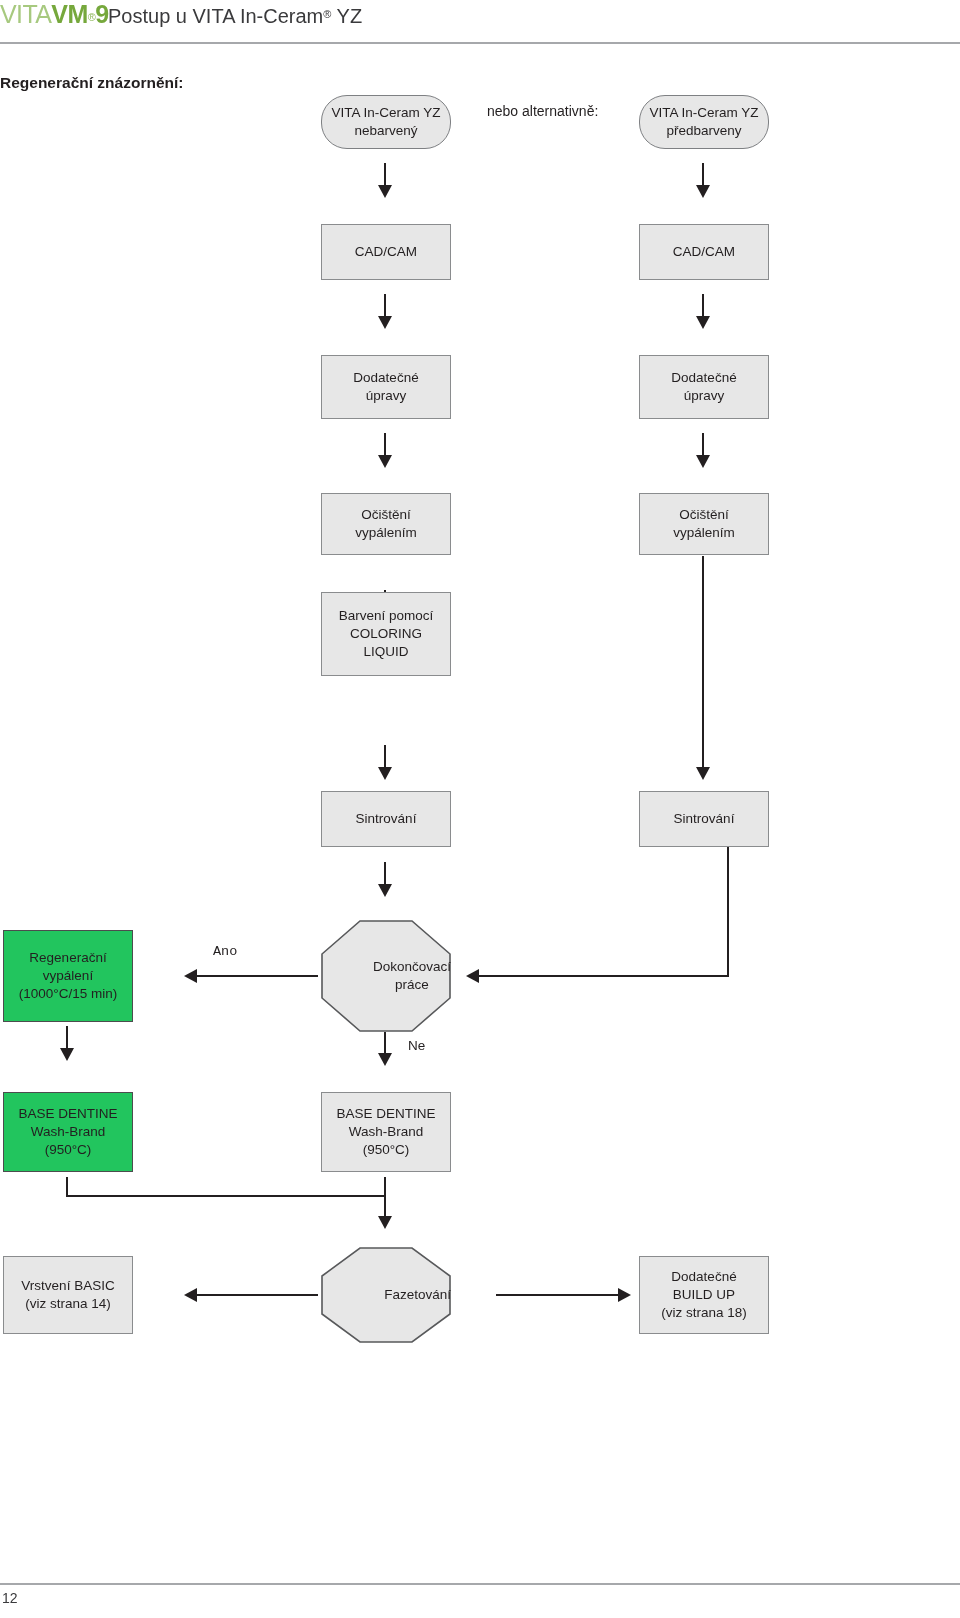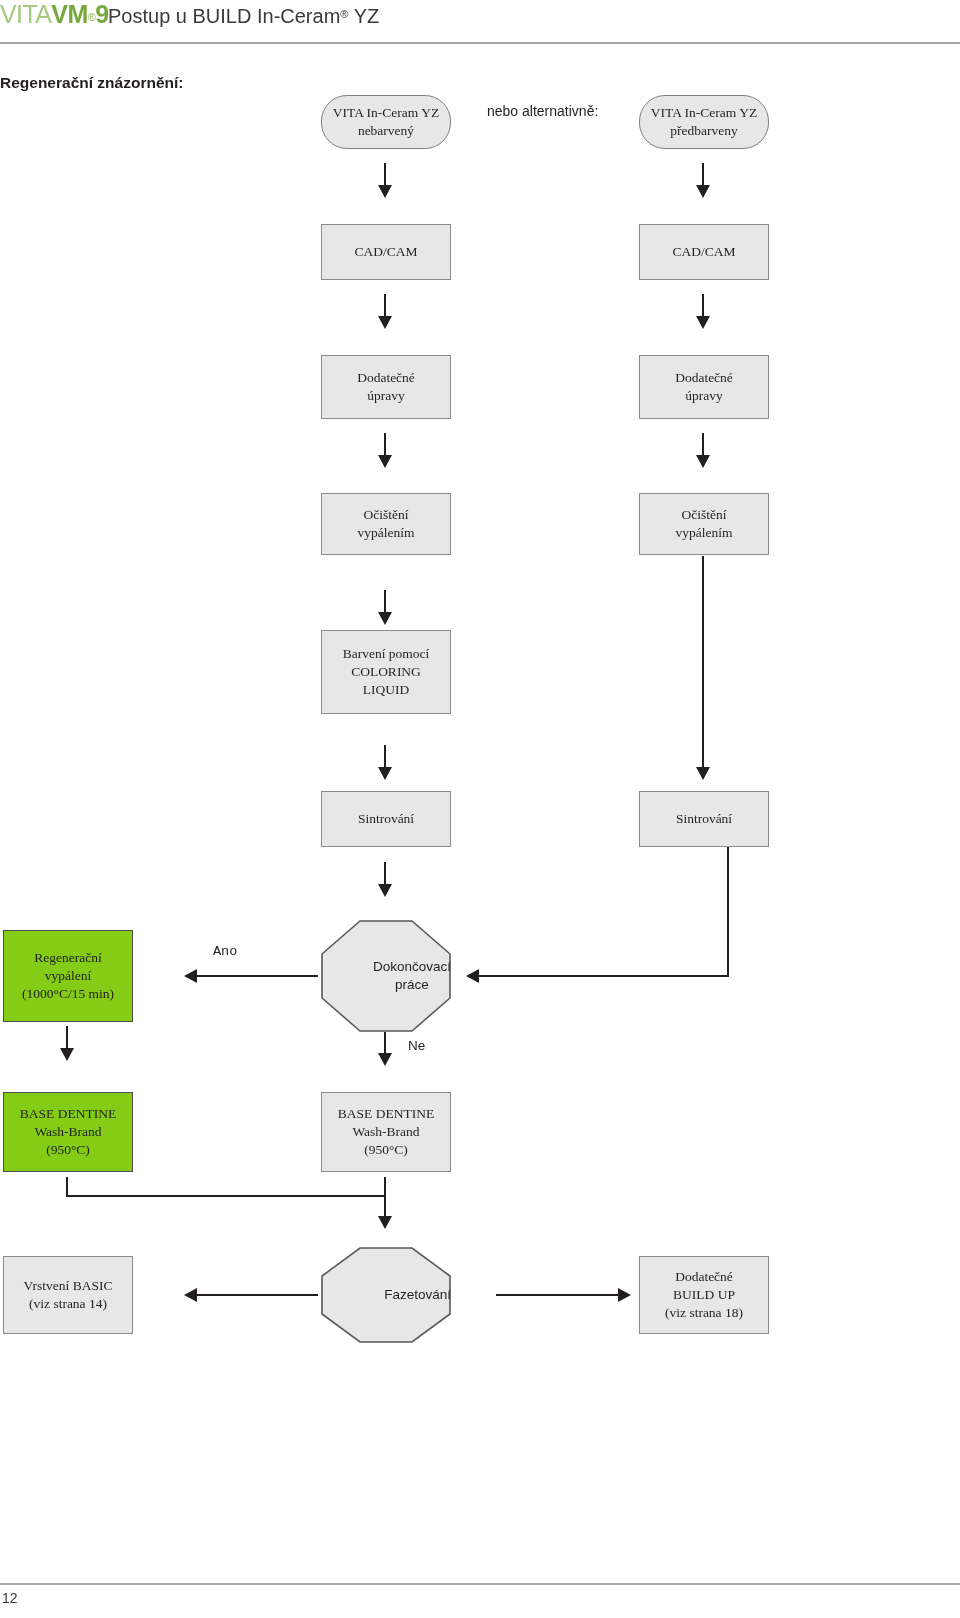--- a/index.html
+++ b/index.html
@@ -89,29 +89,29 @@
   .node {
     position: absolute;
     display: flex;
     align-items: center;
     justify-content: center;
     text-align: center;
     font-size: 13.5px;
     line-height: 18px;
     color: #231f20;
   }
-  .node .lines { width: 100%; padding: 0 8px; font-family: Liberation Serif, serif; }
+  .node .lines { width: 100%; padding: 0 8px; }
   .node .lines span { display: block; white-space: nowrap; }
 
   .shape-rect {
     background: #e7e7e7;
     border: 1.6px solid #8a8c8e;
   }
   .shape-rect-white {
-    background: #84cc16;
+    background: #22c55e;
     border: 1.6px solid #4c4c4e;
   }
   .shape-pill {
     background: #e7e7e7;
     border: 1.6px solid #7e8083;
     border-radius: 26px;
   }
   .oct-wrap { position: absolute; }
   .oct-wrap svg { position: absolute; left: 0; top: 0; }
   .oct-wrap .oct-label {
@@ -175,21 +175,21 @@
     color: #3a3a3c;
   }
 </style>
 </head>
 <body>
 
 <div id="header">
   <div id="logo">
     <span class="vita">VITA</span><span class="vm">VM</span><span class="reg">®</span><span class="nine">9</span>
   </div>
-  <div id="header-title"><span>Postup u BUILD In-Ceram</span><span class="sup">®</span><span> YZ</span></div>
+  <div id="header-title"><span>Postup u VITA In-Ceram</span><span class="sup">®</span><span> YZ</span></div>
   <div id="header-rule"></div>
 </div>
 
 <div id="section-label">Regenerační znázornění:</div>
 <div id="alt-label">nebo alternativně:</div>
 
 <div class="node shape-pill" style="left:321px; top:95px; width:130px; height:54px;">
   <div class="lines">
     <span>VITA In-Ceram YZ</span>
     <span>nebarvený</span>
@@ -217,21 +217,21 @@
 
 <div class="node shape-rect" style="left:321px; top:493px; width:130px; height:62px;">
   <div class="lines">
     <span>Očištění</span>
     <span>vypálením</span>
   </div>
 </div>
 <div class="vline" style="left:384px; top:590px; height:26px;"></div>
 <div class="arrow-down" style="left:378px; top:612px;"></div>
 
-<div class="node shape-rect" style="left:321px; top:630px; width:130px; height:84px;">
+<div class="node shape-rect" style="left:321px; top:592px; width:130px; height:84px;">
   <div class="lines">
     <span>Barvení pomocí</span>
     <span>COLORING</span>
     <span>LIQUID</span>
   </div>
 </div>
 <div class="vline" style="left:384px; top:745px; height:26px;"></div>
 <div class="arrow-down" style="left:378px; top:767px;"></div>
 
 <div class="node shape-rect" style="left:321px; top:791px; width:130px; height:56px;">

